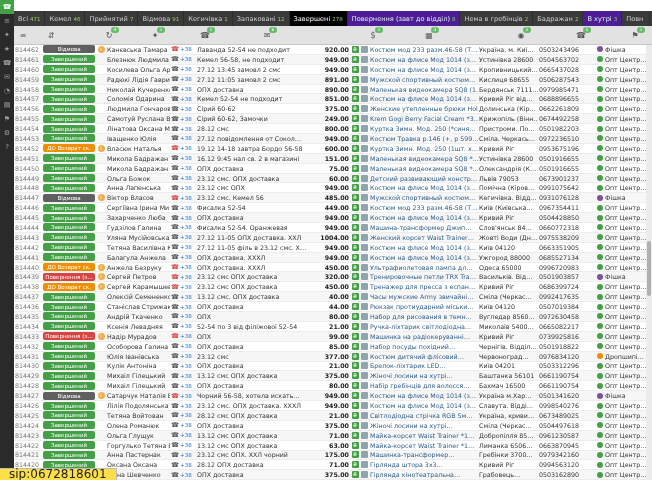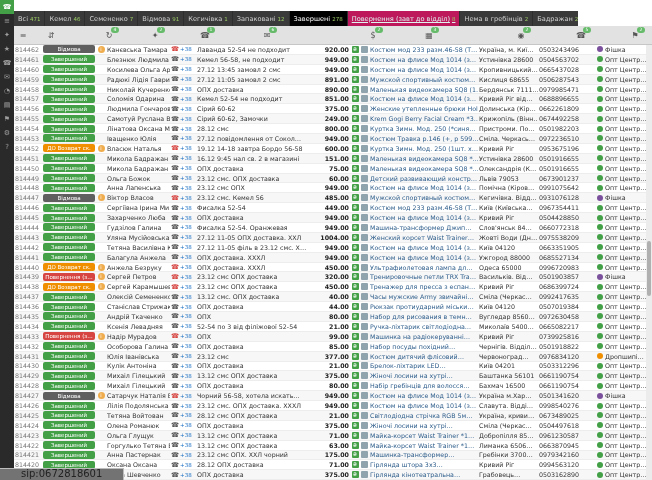--- a/index.html
+++ b/index.html
@@ -7,26 +7,26 @@
     font-family:"DejaVu Sans","Liberation Sans",sans-serif;}
   
   .sidebar{position:absolute;left:0;top:0;width:14px;height:480px;background:#2a2a2a;
     display:flex;flex-direction:column;align-items:center;}
   .sb-ico{width:14px;height:14px;color:#9e9e9e;font-size:7px;line-height:14px;text-align:center;flex:0 0 14px;}
   .sb-ico.accent{background:#43a047;color:#fff;}
   
   .topbar{position:absolute;left:14px;top:0;width:638px;height:11px;background:#1d1d1d;
     color:#c7c7c7;font-size:6.5px;line-height:11px;padding-left:5px;box-sizing:border-box;}
   
-  .tabs{position:absolute;left:14px;top:11px;width:564px;height:15px;background:#3a3a3a;
+  .tabs{position:absolute;left:14px;top:11px;width:638px;height:15px;background:#3a3a3a;
     display:flex;align-items:stretch;overflow:hidden;}
   .tab{display:flex;align-items:center;padding:0 4px;color:#cfcfcf;font-size:6.6px;
     white-space:nowrap;border-right:1px solid #2d2d2d;}
   .tab.active{background:#000000;color:#fff;}
-  .tab.teal{background:#be185d;color:#dff3ef;text-decoration:underline;}
+  .tab.teal{background:#4c1d95;color:#dff3ef;}
   .tab .count{color:#9ccc65;font-size:5.5px;margin-left:2px;}
   
   .toolbar{position:absolute;left:14px;top:26px;width:638px;height:19px;background:#e2e2e2;
     border-bottom:1px solid #c6c6c6;box-sizing:border-box;}
   .tb-ico{position:absolute;top:3px;width:14px;height:13px;color:#555;font-size:8px;
     text-align:center;line-height:13px;}
   .tb-badge{position:absolute;top:-2px;right:-3px;min-width:6px;height:6px;border-radius:3px;
     background:#66bb6a;color:#fff;font-size:4.5px;line-height:6px;padding:0 1px;text-align:center;}
   
   .table{position:absolute;left:14px;top:45px;width:632px;height:435px;display:flex;flex-direction:column;}
@@ -58,23 +58,23 @@
   .c-prod{width:118px;gap:2px;color:#2c5c8a;}
   .prodico{flex:0 0 7px;width:7px;height:7px;border-radius:1px;background:#90a4ae;}
   .c-addr{width:60px;}
   .c-tel{width:58px;}
   .c-src{width:50px;gap:2px;}
   .srcico{flex:0 0 6px;width:6px;height:6px;border-radius:50%;background:#43a047;}
   
   .scrollbar{position:absolute;right:0;top:45px;width:6px;height:435px;background:#ececec;}
   .thumb{position:absolute;left:1px;top:196px;width:4px;height:55px;border-radius:2px;background:#b0b0b0;}
   
-  .statusbar{position:absolute;left:0;bottom:0;height:11px;background:#737373;
-    border:1px solid #bdbdbd;border-left:none;border-bottom:none;font-size:10px;
-    line-height:10px;padding:0 21px;color:#222;z-index:5;}
+  .statusbar{position:absolute;left:0;bottom:0;height:11px;background:#fde047;
+    border:1px solid #bdbdbd;border-left:none;border-bottom:none;font-size:12px;
+    line-height:10px;padding:0 9px;color:#222;z-index:5;}
 </style>
 </head>
 <body>
 
 <div class="screen">
   <div class="sidebar" id="sidebar">
       <div class="sb-ico accent">☎</div>
       <div class="sb-ico">≡</div>
       <div class="sb-ico">✦</div>
       <div class="sb-ico">★</div>
@@ -89,21 +89,21 @@
   <div class="tabs" id="tabs">
       <div class="tab">
         <span>Всі</span>
         <span class="count">471</span>
       </div>
       <div class="tab">
         <span>Кемел</span>
         <span class="count">46</span>
       </div>
       <div class="tab">
-        <span>Семененко</span>
+        <span>Прийнятий</span>
         <span class="count">7</span>
       </div>
       <div class="tab">
         <span>Відмова</span>
         <span class="count">91</span>
       </div>
       <div class="tab">
         <span>Кегичівка</span>
         <span class="count">1</span>
       </div>

